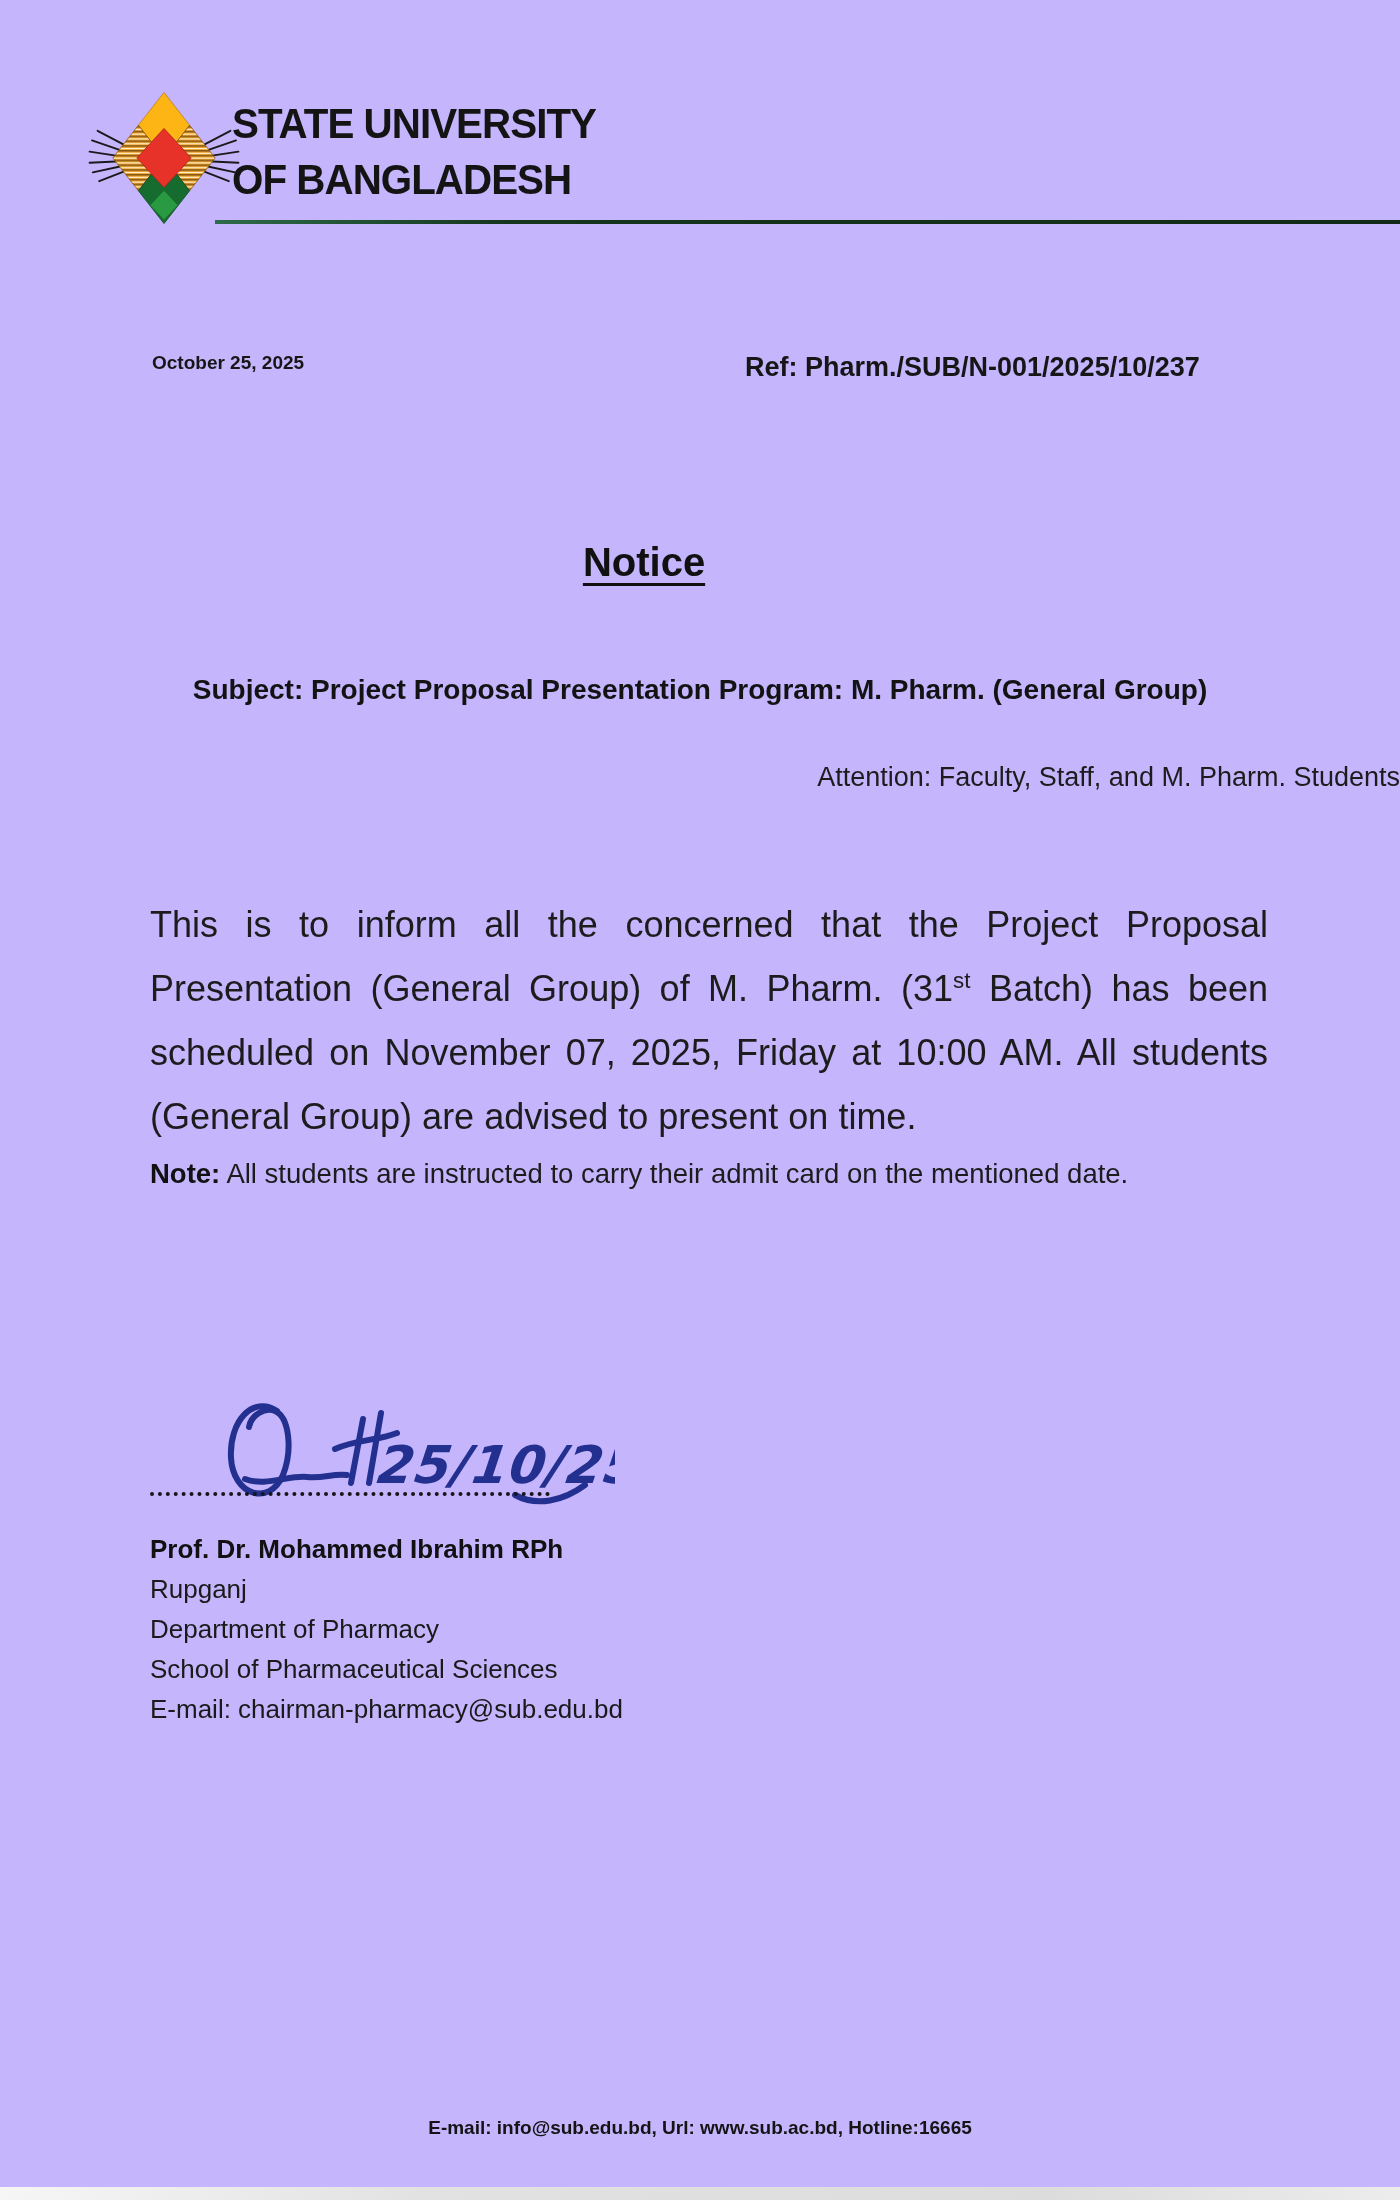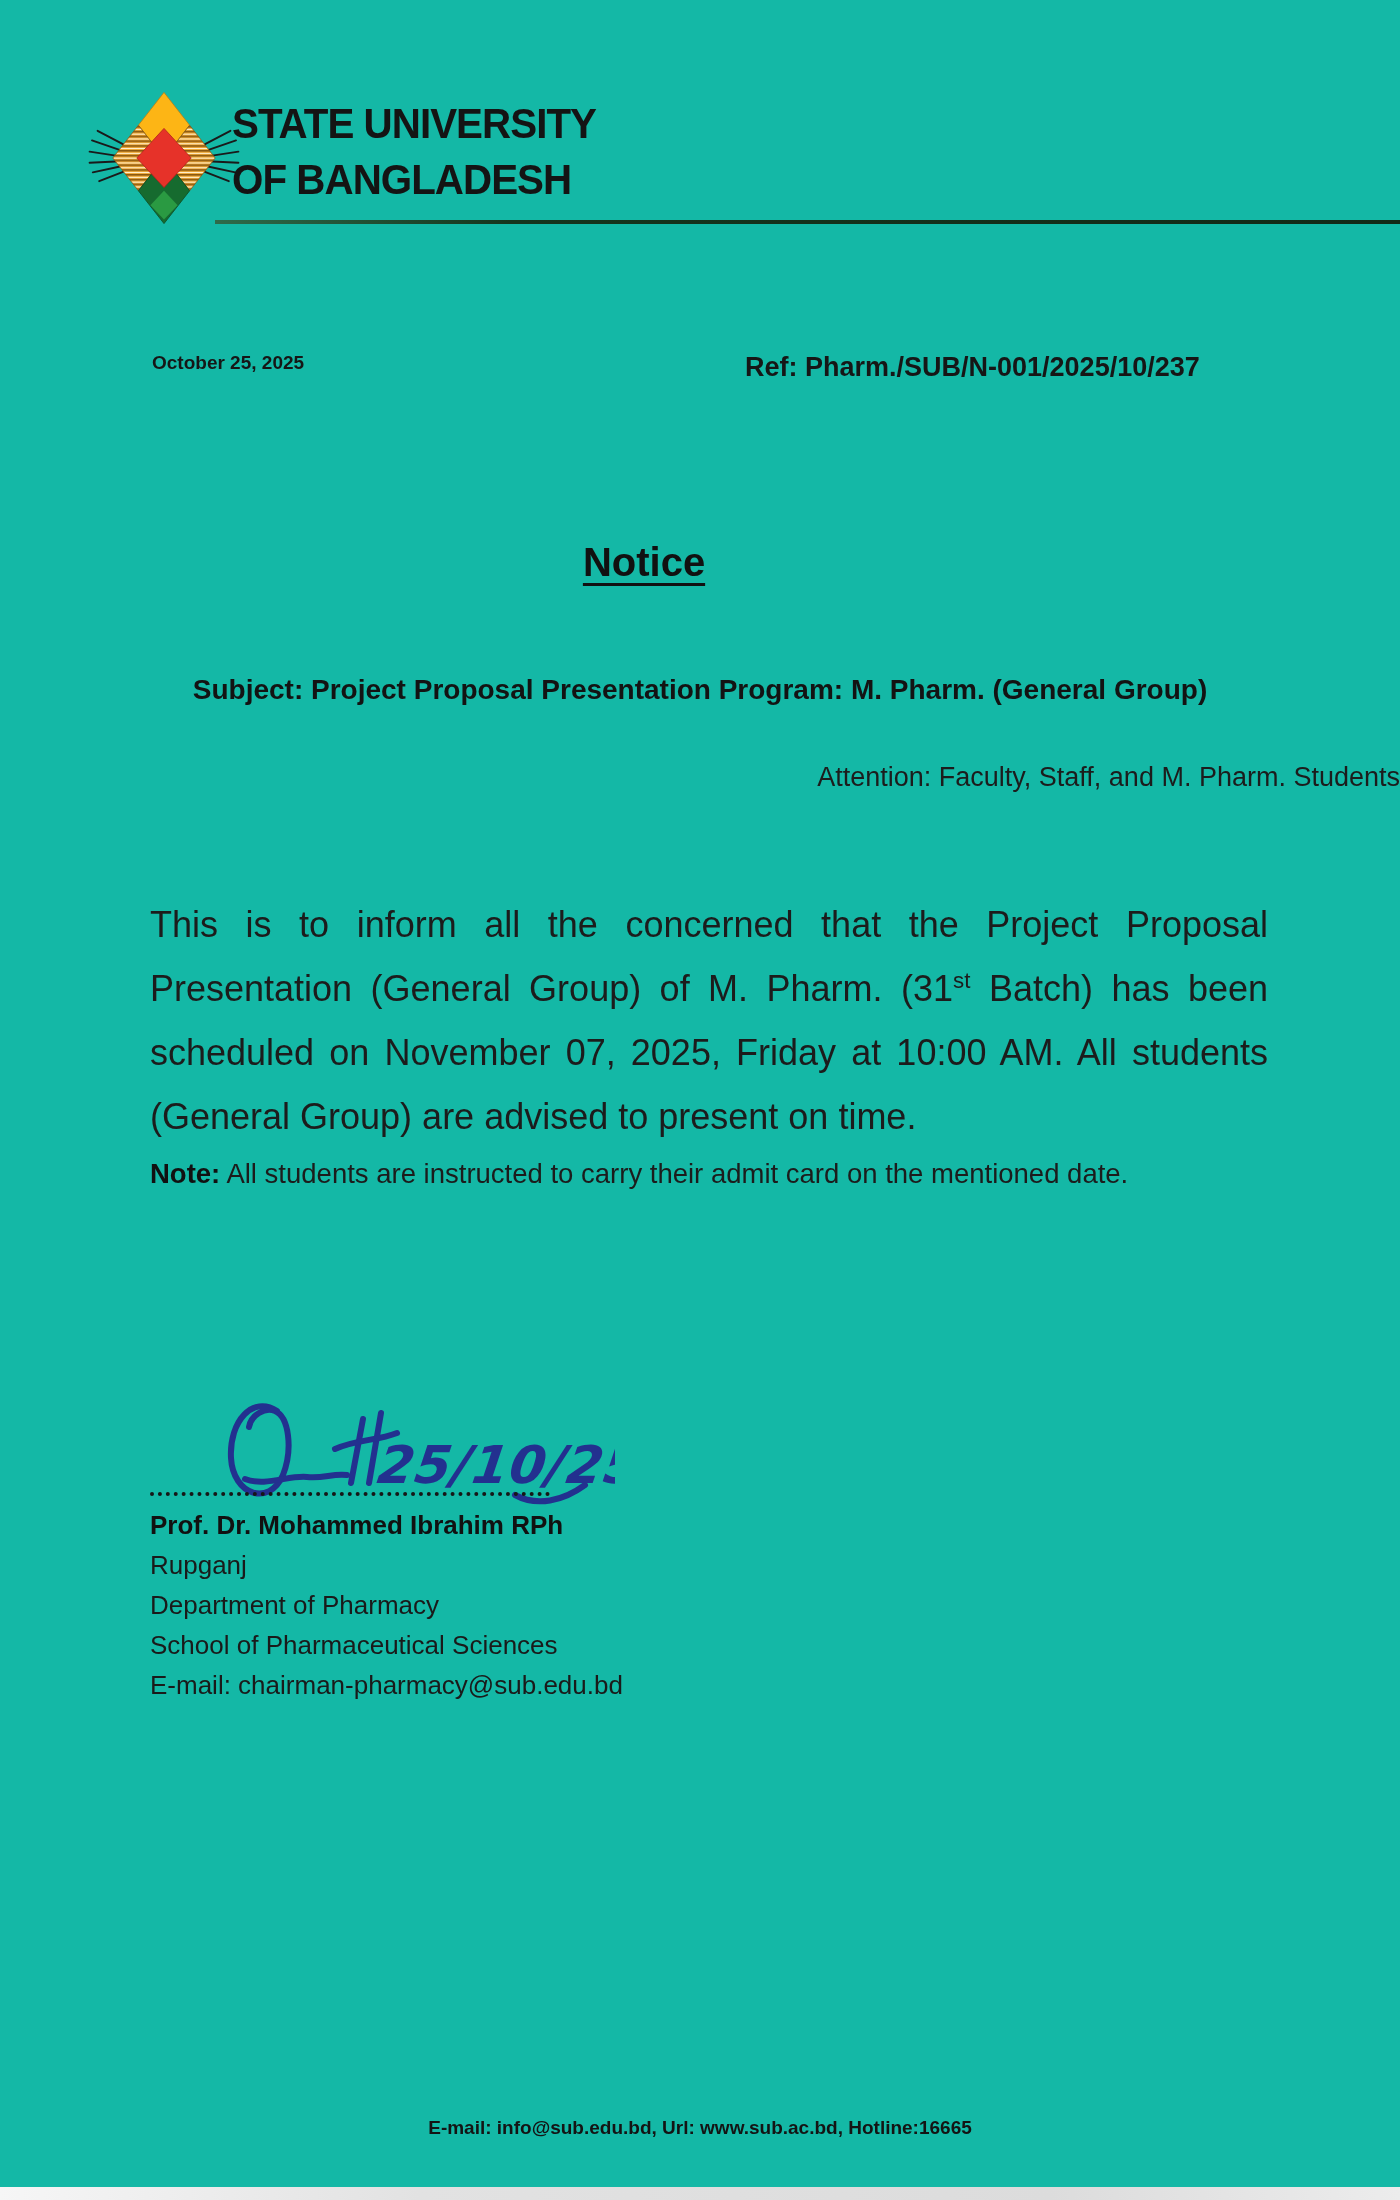--- a/index.html
+++ b/index.html
@@ -7,21 +7,21 @@
   body {
     font-family: "Liberation Sans", sans-serif;
     color: #1c1c1c;
     width: 1400px;
     height: 2200px;
     position: relative;
     overflow: hidden;
   }
   .page {
     position: absolute; inset: 0;
-    background: #14b8a6;
+    background: #c4b5fd;
     text-decoration: underline;
   }
   
   .logo-wrap {
     position: absolute; left: 88px; top: 70px;
     width: 152px; height: 176px;
   }
   .uni-title {
     position: absolute; left: 232px; top: 96px;
     font-weight: bold;
@@ -88,21 +88,21 @@
   }
   .dotted-line {
     position: absolute; left: 150px; top: 1468px;
     width: 400px; height: 28px;
     border-bottom: 4px dotted #161616;
   }
   .sig-block {
     position: absolute; left: 150px; top: 1505px;
     font-size: 26px; line-height: 40px; color: #1a1a1a;
   }
-  .sig-name { font-weight: bold; color: #111; }
+  .sig-name { font-weight: bold; color: #111; margin-top: 24px; }
   
   .footer {
     position: absolute; left: 0; top: 2112px; width: 1400px;
     text-align: center;
     font-weight: bold;
     font-size: 19px; line-height: 31px;
     color: #141414;
   }
   .bottom-band {
     position: absolute; left: 0; bottom: 0;

